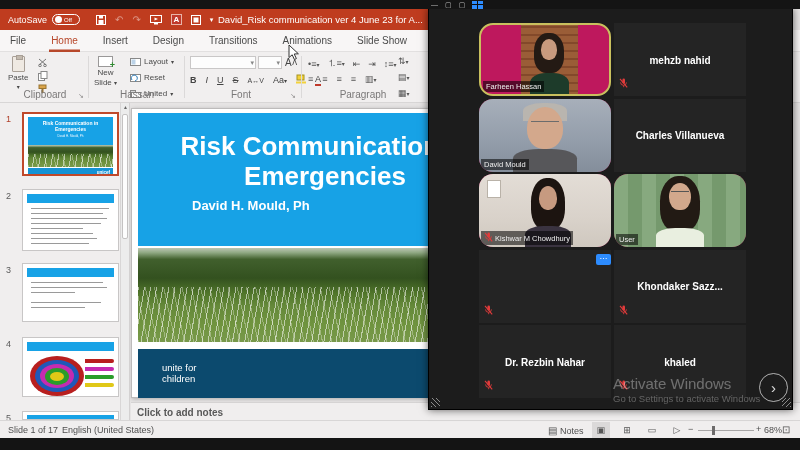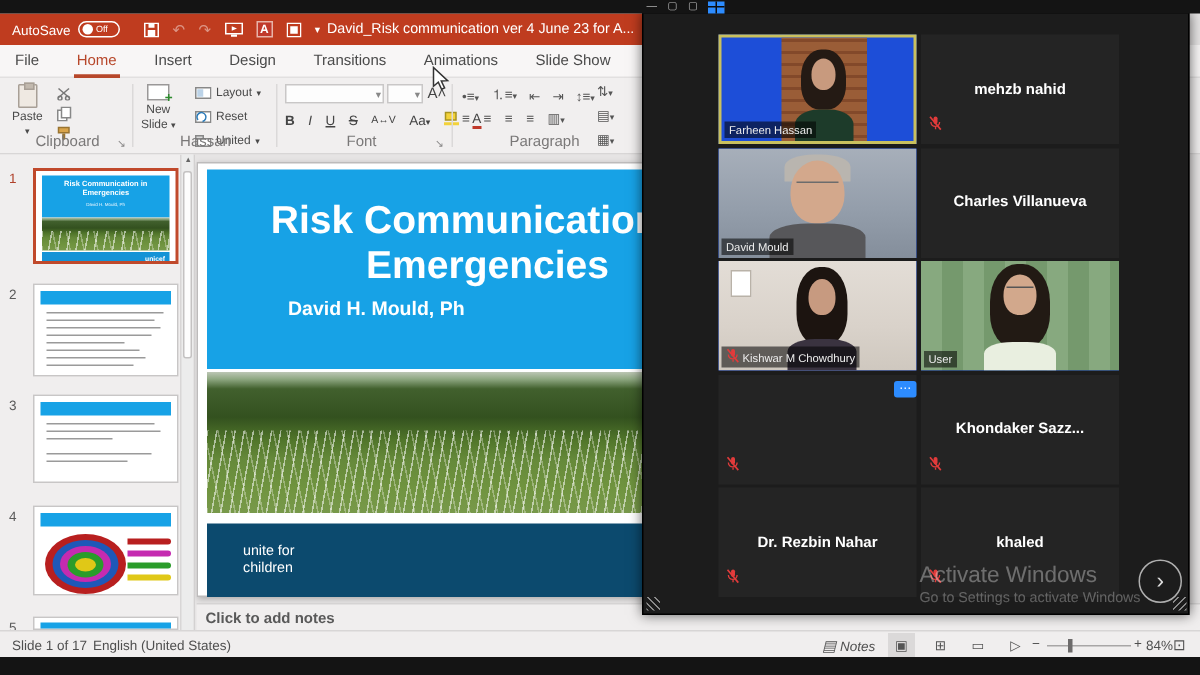--- a/index.html
+++ b/index.html
@@ -72,21 +72,21 @@
   .sb-ic{font-size:10px;color:#555;}
   .viewbtn{position:absolute;top:1px;width:18px;height:16px;display:flex;align-items:center;justify-content:center;color:#555;}
   .viewbtn.active{background:#dbd9d9;}
   .zoomtrack{position:absolute;top:9px;left:698px;width:56px;height:1px;background:#a8a6a6;}
   .zoomknob{position:absolute;top:5px;left:712px;width:3px;height:9px;background:#6d6b6b;}
   .bottomstrip{position:absolute;left:0;top:438px;width:800px;height:12px;background:#141414;}
 
   
   .meet{position:absolute;left:428px;top:8px;width:365px;height:402px;background:#1c1c1c;border:1px solid #000;z-index:10;box-shadow:0 0 8px rgba(0,0,0,.6);}
   .tile{position:absolute;width:132px;height:73px;background:#242424;overflow:hidden;}
-  .tile.video{background:#1d4ed8;}
+  .tile.video{background:#be185d;border-radius:14px;}
   .tile.active-speaker{border:2px solid #c9c05e;}
   .tile .cname{position:absolute;left:0;right:0;top:50%;transform:translateY(-50%);text-align:center;color:#fff;font-weight:bold;font-size:10px;}
   .tile .nlabel{position:absolute;left:2px;bottom:2px;background:rgba(0,0,0,.55);color:#eee;font-size:7.5px;padding:1px 3px;display:flex;align-items:center;gap:2px;max-width:95%;white-space:nowrap;}
   .tile .micoff{position:absolute;left:5px;bottom:4px;}
   .portrait{position:absolute;left:40px;top:0;width:57px;height:73px;background:repeating-linear-gradient(0deg,#9a5d37 0 6px,#83492a 6px 8px);}
   .person{position:absolute;}
   .hair{background:#241a14;border-radius:45% 45% 40% 40%;}
   .face{background:#c89a7e;border-radius:50% 50% 45% 45%;}
   .bodyshape{border-radius:40% 40% 0 0;}
   .bg-david{background:linear-gradient(180deg,#a7afba 0%,#949eab 55%,#848e9b 100%);}
@@ -354,30 +354,30 @@
       </div>
     </div>
 
     <div class="notesbar">
       <span>Click to add notes</span>
     </div>
 
     <div class="statusbar">
       <div class="sb" style="left:8px;">Slide 1 of 17</div>
       <div class="sb" style="left:62px;">English (United States)</div>
-      <div class="sb" style="left:548px;font-style:italic;"><span class="sb-ic">▤</span> <span>Notes</span></div>
+      <div class="sb" style="left:548px;"><span class="sb-ic">▤</span> <span>Notes</span></div>
       <div class="viewbtn active" style="left:592px;">▣</div>
       <div class="viewbtn" style="left:618px;">⊞</div>
       <div class="viewbtn" style="left:643px;">▭</div>
       <div class="viewbtn" style="left:668px;">▷</div>
       <div class="sb" style="left:688px;top:3px;">−</div>
       <div class="zoomtrack"></div>
       <div class="zoomknob"></div>
       <div class="sb" style="left:756px;top:3px;">+</div>
-      <div class="sb" style="left:764px;">84%</div>
+      <div class="sb" style="left:764px;">68%</div>
       <div class="sb sb-ic" style="left:782px;top:3px;">⊡</div>
     </div>
     <div class="bottomstrip"></div>
   </div>
 
   <div class="topstrip"></div>
 
   <div class="meet">
     <div>
         <div class="tile video active-speaker" style="left: 50px; top: 14px;">

